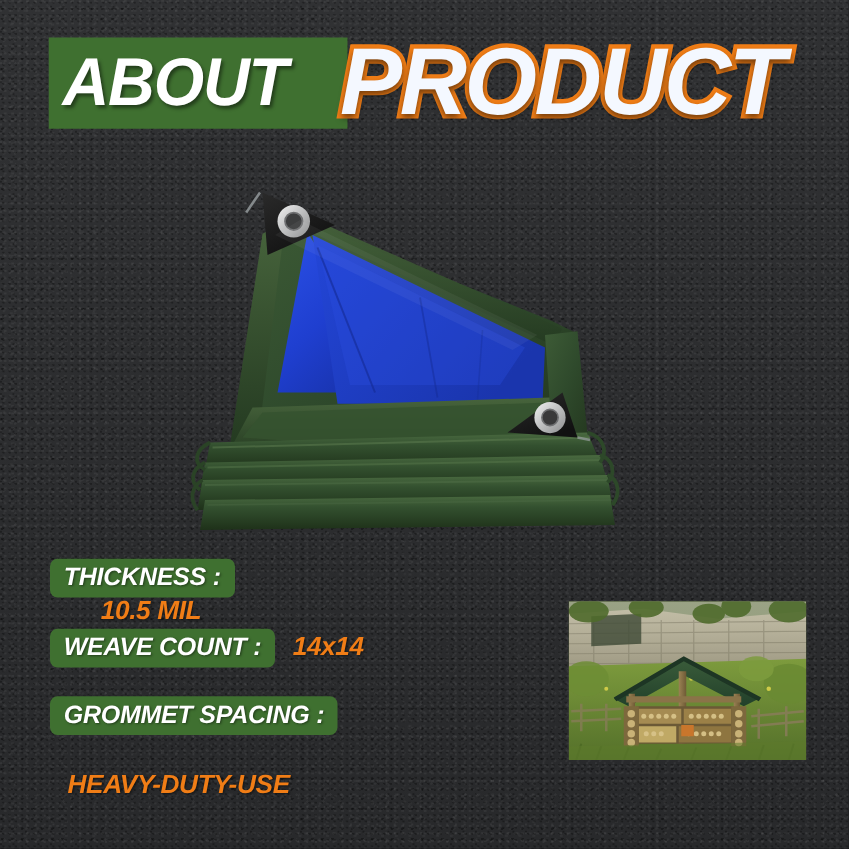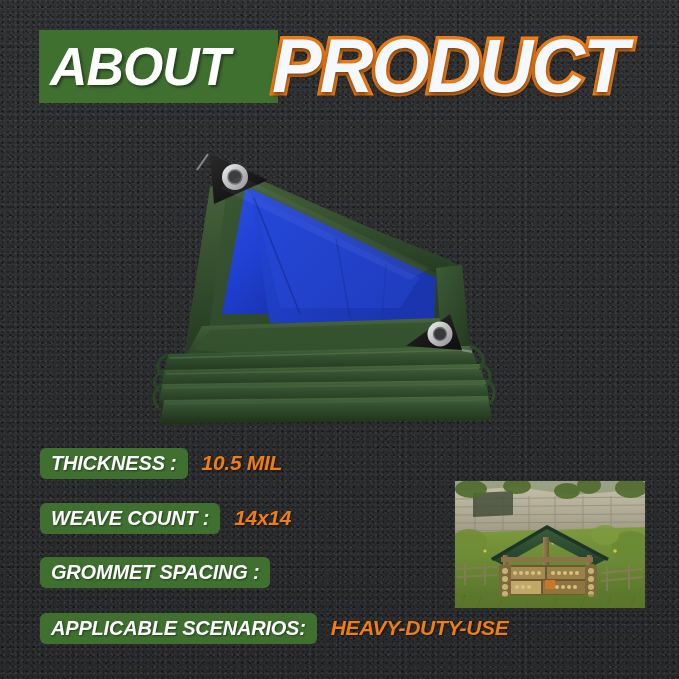--- a/index.html
+++ b/index.html
@@ -90,21 +90,21 @@
     width: 679px;
   }
   .spec-row {
     position: absolute;
     left: 40px;
     height: 32px;
     display: flex;
     align-items: center;
     white-space: nowrap;
   }
-  .spec-row.r0 { top: 6px; }
+  .spec-row.r0 { top: 6px; flex-direction: column; }
   .spec-row.r1 { top: 61px; }
   .spec-row.r2 { top: 116px; flex-direction: column; }
   .spec-row.r3 { top: 171px; }
 
   .spec-label {
     display: inline-block;
     background: #3f7030;
     color: #ffffff;
     font-size: 20px;
     font-weight: 900;
@@ -254,21 +254,20 @@
     <div class="spec-row r1">
       <span class="spec-label">WEAVE COUNT :</span>
       <span class="spec-value">14x14</span>
     </div>
 
     <div class="spec-row r2">
       <span class="spec-label">GROMMET SPACING :</span>
     </div>
 
     <div class="spec-row r3">
-      <span class="spec-label">APPLICABLE SCENARIOS:</span>
       <span class="spec-value">HEAVY-DUTY-USE</span>
     </div>
 
   </div>
 
   <div class="inset-photo">
     <svg class="inset-svg" viewBox="0 0 190 127" preserveAspectRatio="none">
       <defs>
         <linearGradient id="iSky" x1="0" y1="0" x2="0" y2="1">
           <stop offset="0" stop-color="#9aa285"></stop>

